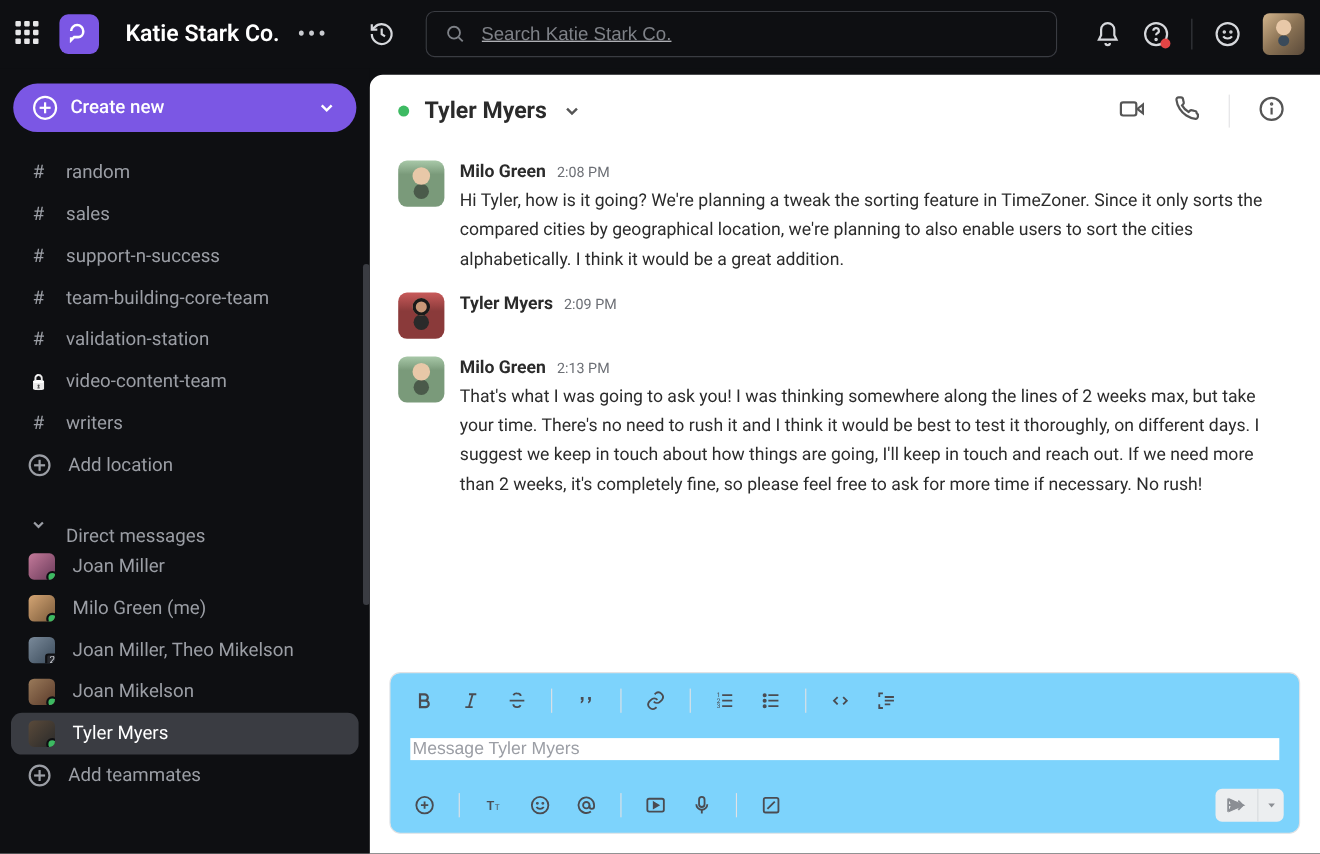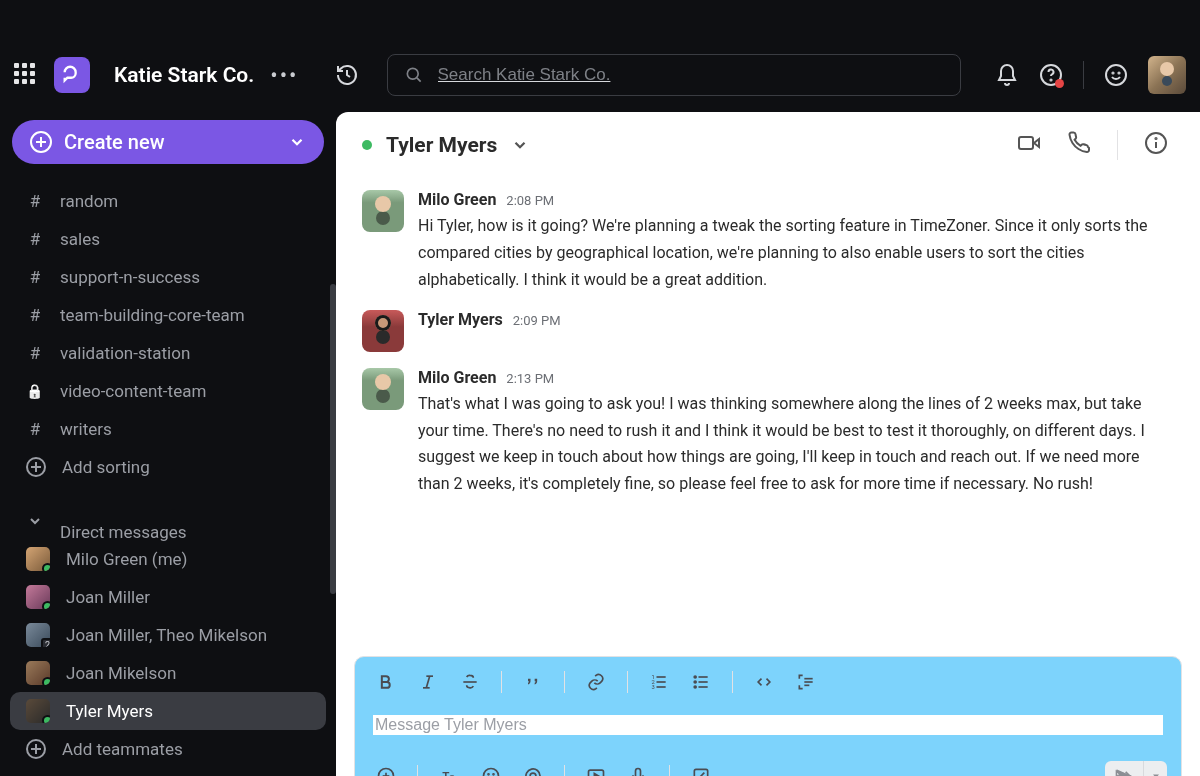--- a/index.html
+++ b/index.html
@@ -25,21 +25,20 @@
     width:1200px;height:776px;overflow:hidden;position:relative;
   }
 
   
   .topbar{
     height:62px;
     display:flex;align-items:center;
     padding:0 14px;
     gap:16px;
     background:var(--bg-dark);
-    margin-top:44px;
   }
   .app-icon-grid{width:24px;height:24px;display:grid;grid-template-columns:repeat(3,5px);grid-template-rows:repeat(3,5px);gap:3px;cursor:pointer;}
   .app-icon-grid span{background:#e6e6e8;border-radius:1px;}
   .brand-logo{width:36px;height:36px;border-radius:8px;background:var(--accent);display:flex;align-items:center;justify-content:center;}
   .brand-logo svg{width:22px;height:22px;}
   .workspace-title{font-size:21px;font-weight:600;color:#fff;margin-left:8px;}
   .more-dots{font-size:22px;color:#c9cbd0;letter-spacing:2px;cursor:pointer;}
   .history-icon{margin-left:20px;cursor:pointer;}
   .search-wrap{
     flex:1;height:42px;border:1px solid #3a3c42;border-radius:8px;
@@ -72,21 +71,21 @@
   }
   .create-new{
     margin:14px 12px 18px 12px;height:44px;border-radius:22px;
     background:var(--accent);display:flex;align-items:center;padding:0 18px;
     cursor:pointer;gap:12px;
   }
   .create-new .plus-circle{width:22px;height:22px;border:2px solid #fff;border-radius:50%;position:relative;}
   .create-new .plus-circle::before,.create-new .plus-circle::after{content:"";position:absolute;background:#fff;}
   .create-new .plus-circle::before{left:4px;right:4px;top:50%;height:2px;transform:translateY(-50%);}
   .create-new .plus-circle::after{top:4px;bottom:4px;left:50%;width:2px;transform:translateX(-50%);}
-  .create-new-label{font-size:20px;font-weight:500;color:#fff;flex:1;}
+  .create-new-label{font-size:17px;font-weight:500;color:#fff;flex:1;}
   .chev-down{color:#fff;}
 
   .side-scroll{flex:1;overflow-y:auto;padding-bottom:8px;}
   .side-scroll::-webkit-scrollbar{width:6px;}
   .side-scroll::-webkit-scrollbar-thumb{background:#3a3c42;border-radius:3px;}
 
   .chan-item,.dm-item,.add-item,.section-head{
     display:flex;align-items:center;gap:16px;
     padding:0 16px 0 26px;height:38px;
     font-size:17px;color:var(--text-dim);cursor:pointer;
@@ -269,43 +268,43 @@
             <span>video-content-team</span>
           </div>
           <div class="chan-item">
             <span class="hash">#</span>
             <span>writers</span>
           </div>
         </div>
 
       <div class="add-item">
         <span class="plus-circle-small"></span>
-        <span>Add sorting</span>
+        <span>Add location</span>
       </div>
 
       <div class="section-head">
         <svg class="chev" width="16" height="16" viewBox="0 0 24 24" fill="none" stroke="currentColor" stroke-width="3">
             <polyline points="6 9 12 15 18 9"></polyline>
           </svg>
         <span class="label">Direct messages</span>
         <span class="plus-circle-small"></span>
       </div>
 
       <div id="dms-container">
           <div class="dm-item">
+            <span class="dm-avatar gradient-2" style="position: relative;">
+              <span class="presence"></span>
+            </span>
+            <span>Joan Miller</span>
+          </div>
+          <div class="dm-item">
             <span class="dm-avatar gradient-1" style="position: relative;">
               <span class="presence"></span>
             </span>
             <span>Milo Green (me)</span>
-          </div>
-          <div class="dm-item">
-            <span class="dm-avatar gradient-2" style="position: relative;">
-              <span class="presence"></span>
-            </span>
-            <span>Joan Miller</span>
           </div>
           <div class="dm-item">
             <span class="dm-avatar gradient-3" style="position: relative;">
               <span class="badge">2</span>
             </span>
             <span>Joan Miller, Theo Mikelson</span>
           </div>
           <div class="dm-item">
             <span class="dm-avatar gradient-4" style="position: relative;">
               <span class="presence"></span>

